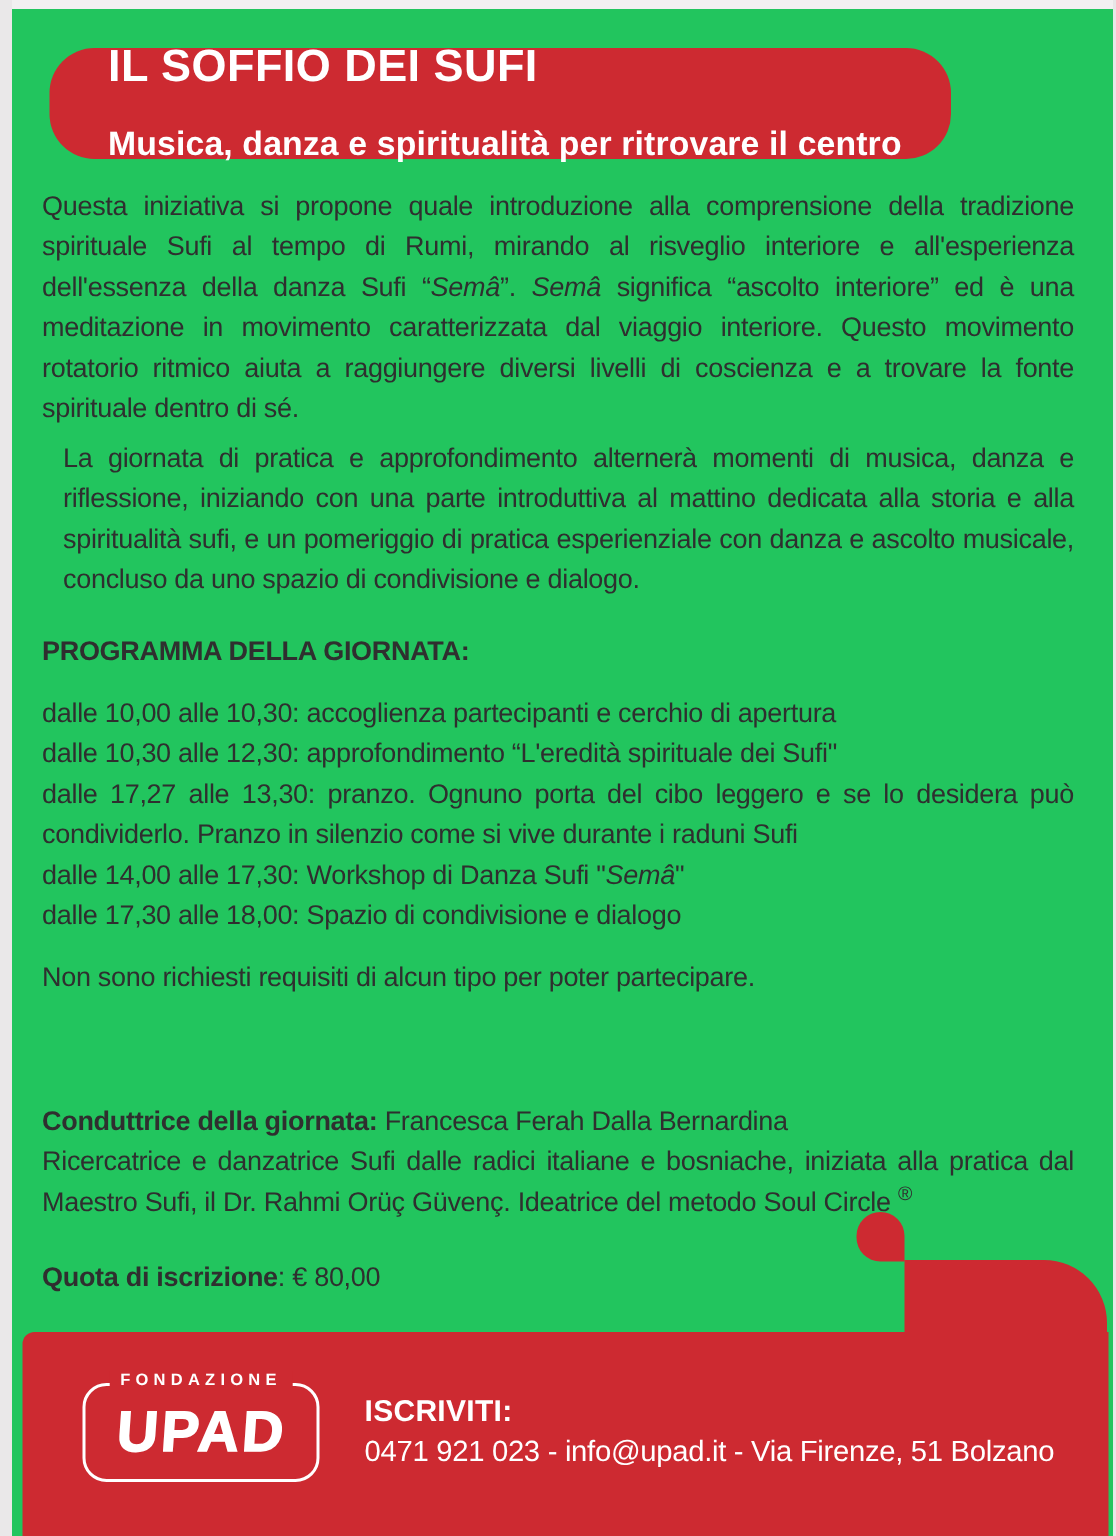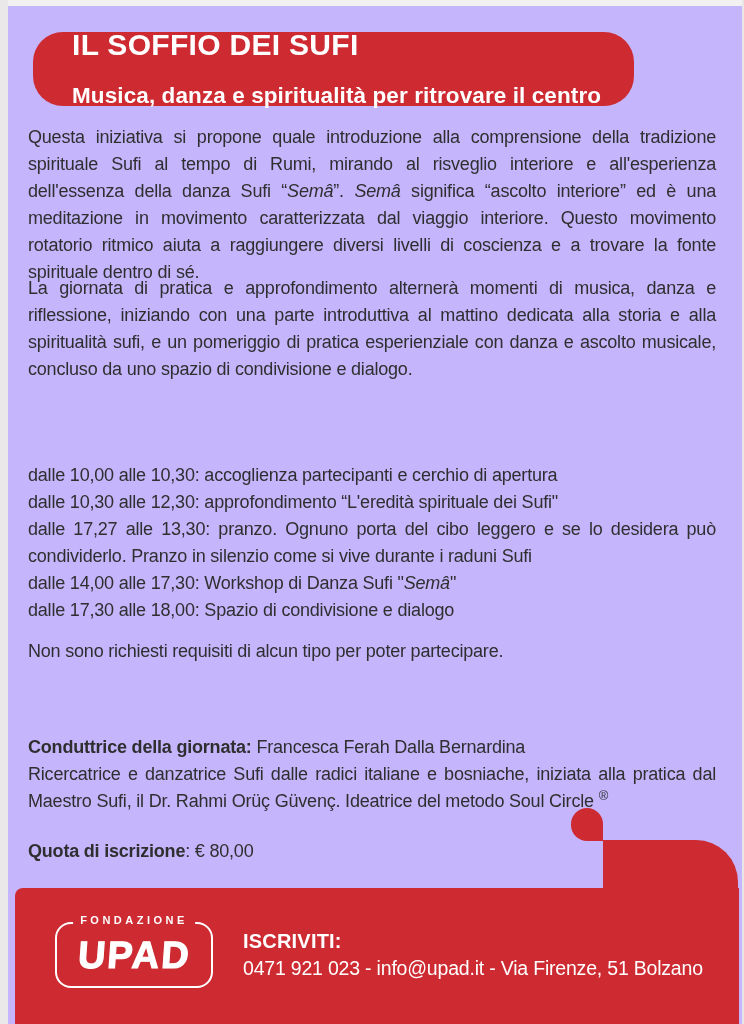--- a/index.html
+++ b/index.html
@@ -6,21 +6,21 @@
     --red:#cd2a31;
     --ink:#2f2f2f;
   }
   *{margin:0;padding:0;box-sizing:border-box;}
   html,body{background:#fff;}
   body{
     width:744px;height:1024px;
     font-family:"Liberation Sans", sans-serif;
     position:relative;overflow:hidden;
   }
-  .page{position:absolute;inset:0;background:#c4b5fd;}
+  .page{position:absolute;inset:0;background:#22c55e;}
 
   
   .edge-top{position:absolute;top:0;left:0;right:0;height:6px;background:#f2f0f1;z-index:40;}
   .edge-left{position:absolute;top:0;left:0;bottom:0;width:8px;background:#eae8e9;z-index:40;}
   .edge-right{position:absolute;top:0;right:0;bottom:0;width:2px;background:#e8e6e7;z-index:40;}
 
   
   .banner{
     position:absolute;left:33px;top:32px;width:601px;height:74px;
     background:var(--red);border-radius:30px;
@@ -33,21 +33,21 @@
   
   .copy{
     position:absolute;left:28px;right:28px;
     color:var(--ink);font-size:18px;line-height:27px;letter-spacing:-.2px;
     text-align:justify;
   }
   .copy i{font-style:italic;}
   .copy b{font-weight:bold;}
   sup{font-size:13px;vertical-align:super;line-height:0;}
   .p1{top:124px;}
-  .p2{top:275px;}
+  .p2{top:292px;margin-left:14px;}
   .prog-head{top:421px;font-weight:bold;text-align:left;}
   .schedule{top:462px;}
   .advice{top:638px;}
   .conductor{top:734px;}
   .fee{top:838px;text-align:left;}
 
   
   .leaf{
     position:absolute;left:571px;top:808px;width:32px;height:33px;
     background:var(--red);border-radius:16px 16px 0 16px;
@@ -89,20 +89,21 @@
 
   <div class="banner">
     <div class="title">IL SOFFIO DEI SUFI</div>
     <div class="subtitle">Musica, danza e spiritualità per ritrovare il centro</div>
   </div>
 
   <div class="copy p1"><span>Questa iniziativa si propone quale introduzione alla comprensione della tradizione spirituale Sufi al tempo di Rumi, mirando al risveglio interiore e all'esperienza dell'essenza della danza Sufi “</span><i>Semâ</i><span>”. </span><i>Semâ</i><span> significa “ascolto interiore” ed è una meditazione in movimento caratterizzata dal viaggio interiore. Questo movimento rotatorio ritmico aiuta a raggiungere diversi livelli di coscienza e a trovare la fonte spirituale dentro di sé.</span></div>
 
   <div class="copy p2">La giornata di pratica e approfondimento alternerà momenti di musica, danza e riflessione, iniziando con una parte introduttiva al mattino dedicata alla storia e alla spiritualità sufi, e un pomeriggio di pratica esperienziale con danza e ascolto musicale, concluso da uno spazio di condivisione e dialogo.</div>
 
+  <div class="copy prog-head">PROGRAMMA DELLA GIORNATA:</div>
 
   <div class="copy schedule">
     <div><span>dalle 10,00 alle 10,30: accoglienza partecipanti e cerchio di apertura</span></div>
     <div><span>dalle 10,30 alle 12,30: approfondimento “L'eredità spirituale dei Sufi"</span></div>
     <div><span>dalle 17,27 alle 13,30: pranzo. Ognuno porta del cibo leggero e se lo desidera può condividerlo. Pranzo in silenzio come si vive durante i raduni Sufi</span></div>
     <div><span>dalle 14,00 alle 17,30: Workshop di Danza Sufi "</span><i>Semâ</i><span>"</span></div>
     <div><span>dalle 17,30 alle 18,00: Spazio di condivisione e dialogo</span></div>
   </div>
 
   <div class="copy advice">

